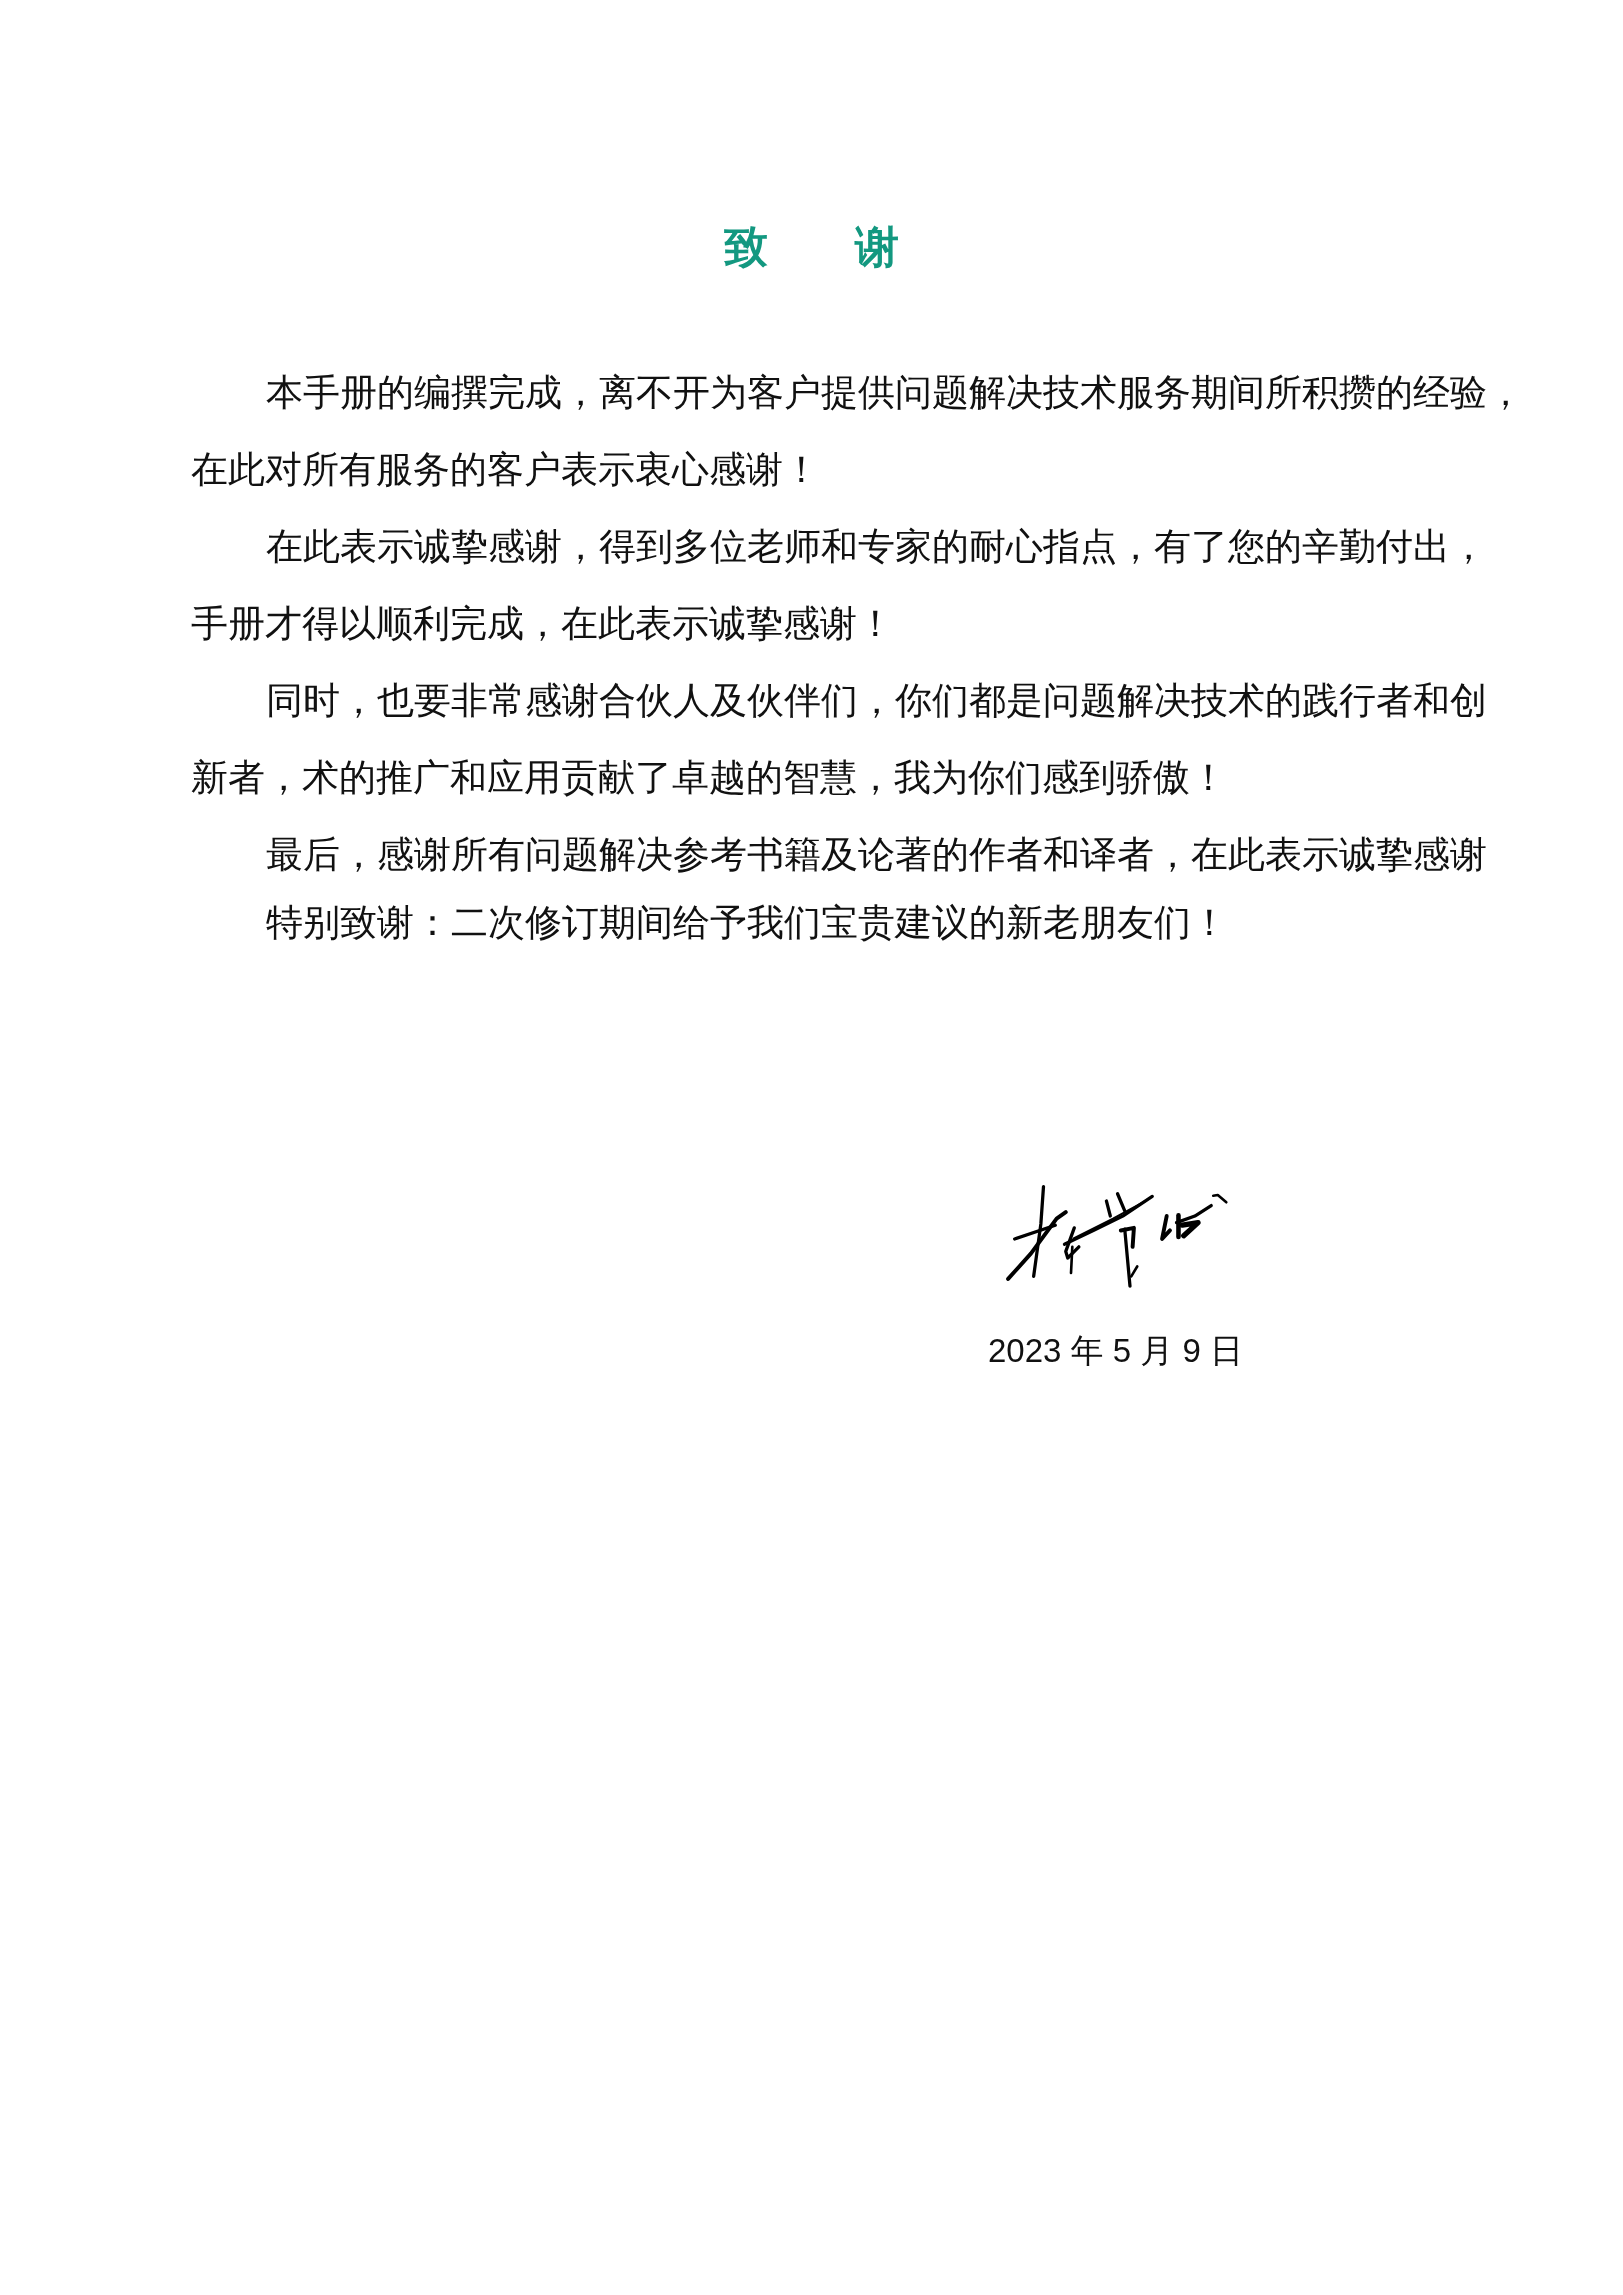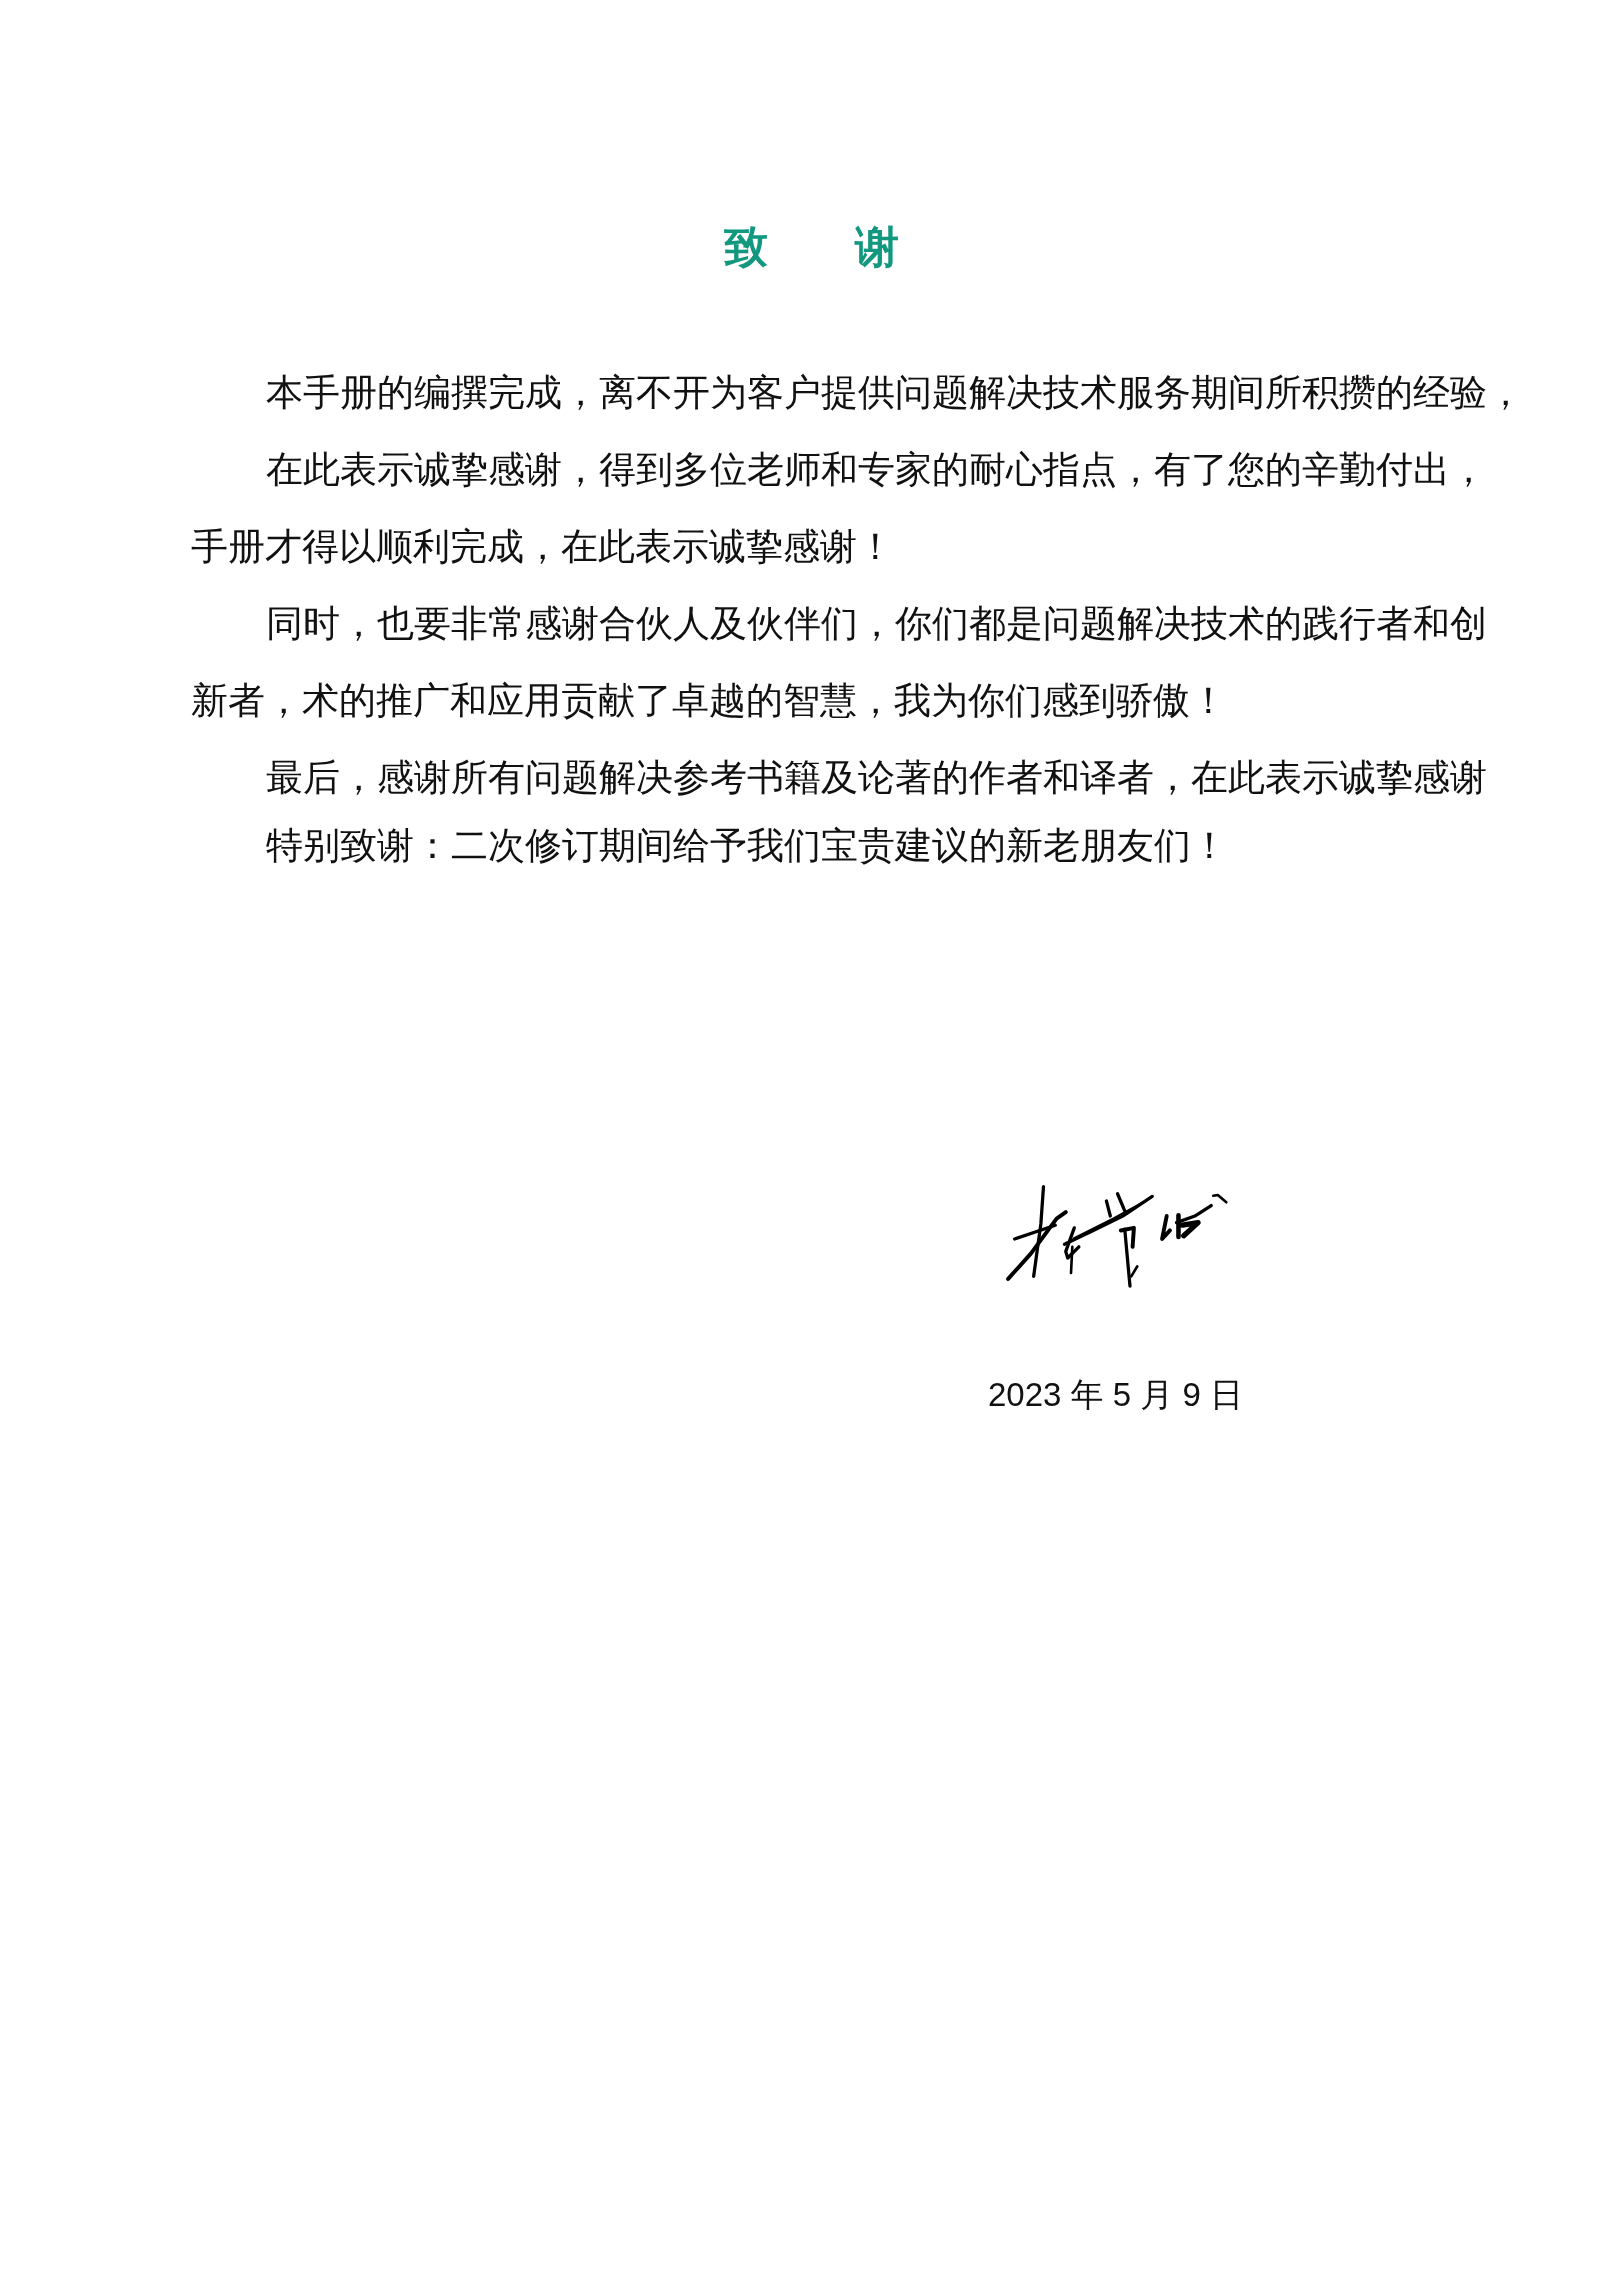--- a/index.html
+++ b/index.html
@@ -7,32 +7,33 @@
          font-family: "DejaVu Serif", "Liberation Serif", serif; color: #111111; }
   .title { position: absolute; top: 217px; left: 0; width: 1623px; height: 60px; }
   .title-char { position: absolute; top: 0; font-size: 44px; line-height: 60px; font-weight: bold;
                 color: #139880; font-family: "DejaVu Sans", "Liberation Sans", sans-serif; }
   .body { position: absolute; left: 149px; top: 354px; width: 1355px; margin-left: 42px; }
   .line { font-size: 37px; height: 77px; line-height: 77px; white-space: nowrap; letter-spacing: 0px; }
   .line.indent { padding-left: 75px; }
   .line.tight { margin-top: -9.2px; }
   .signature { position: absolute; left: 995px; top: 1178px; width: 249px; height: 118px; }
   .date { position: absolute; left: 988px; top: 1328px; font-size: 33px; line-height: 46px; white-space: nowrap;
-          font-family: "Liberation Sans", "DejaVu Sans", sans-serif; color: #111111; margin-top: 44px; }
+          font-family: "Liberation Sans", "DejaVu Sans", sans-serif; color: #111111; }
 </style>
 </head>
 <body>
 
 <div class="title">
   <span class="title-char" style="left:724px;">致</span>
   <span class="title-char" style="left:855px;">谢</span>
 </div>
 
 <div class="body">
   <div class="line indent">本手册的编撰完成，离不开为客户提供问题解决技术服务期间所积攒的经验，</div>
+  <div class="line">在此对所有服务的客户表示衷心感谢！</div>
   <div class="line indent">在此表示诚挚感谢，得到多位老师和专家的耐心指点，有了您的辛勤付出，</div>
   <div class="line">手册才得以顺利完成，在此表示诚挚感谢！</div>
   <div class="line indent">同时，也要非常感谢合伙人及伙伴们，你们都是问题解决技术的践行者和创</div>
   <div class="line">新者，术的推广和应用贡献了卓越的智慧，我为你们感到骄傲！</div>
   <div class="line indent">最后，感谢所有问题解决参考书籍及论著的作者和译者，在此表示诚挚感谢</div>
   <div class="line indent tight">特别致谢：二次修订期间给予我们宝贵建议的新老朋友们！</div>
 </div>
 
 <svg class="signature" viewBox="1520 1800 380 180" xmlns="http://www.w3.org/2000/svg">
   <g fill="none" stroke="#000000" stroke-linecap="round" stroke-linejoin="round">

